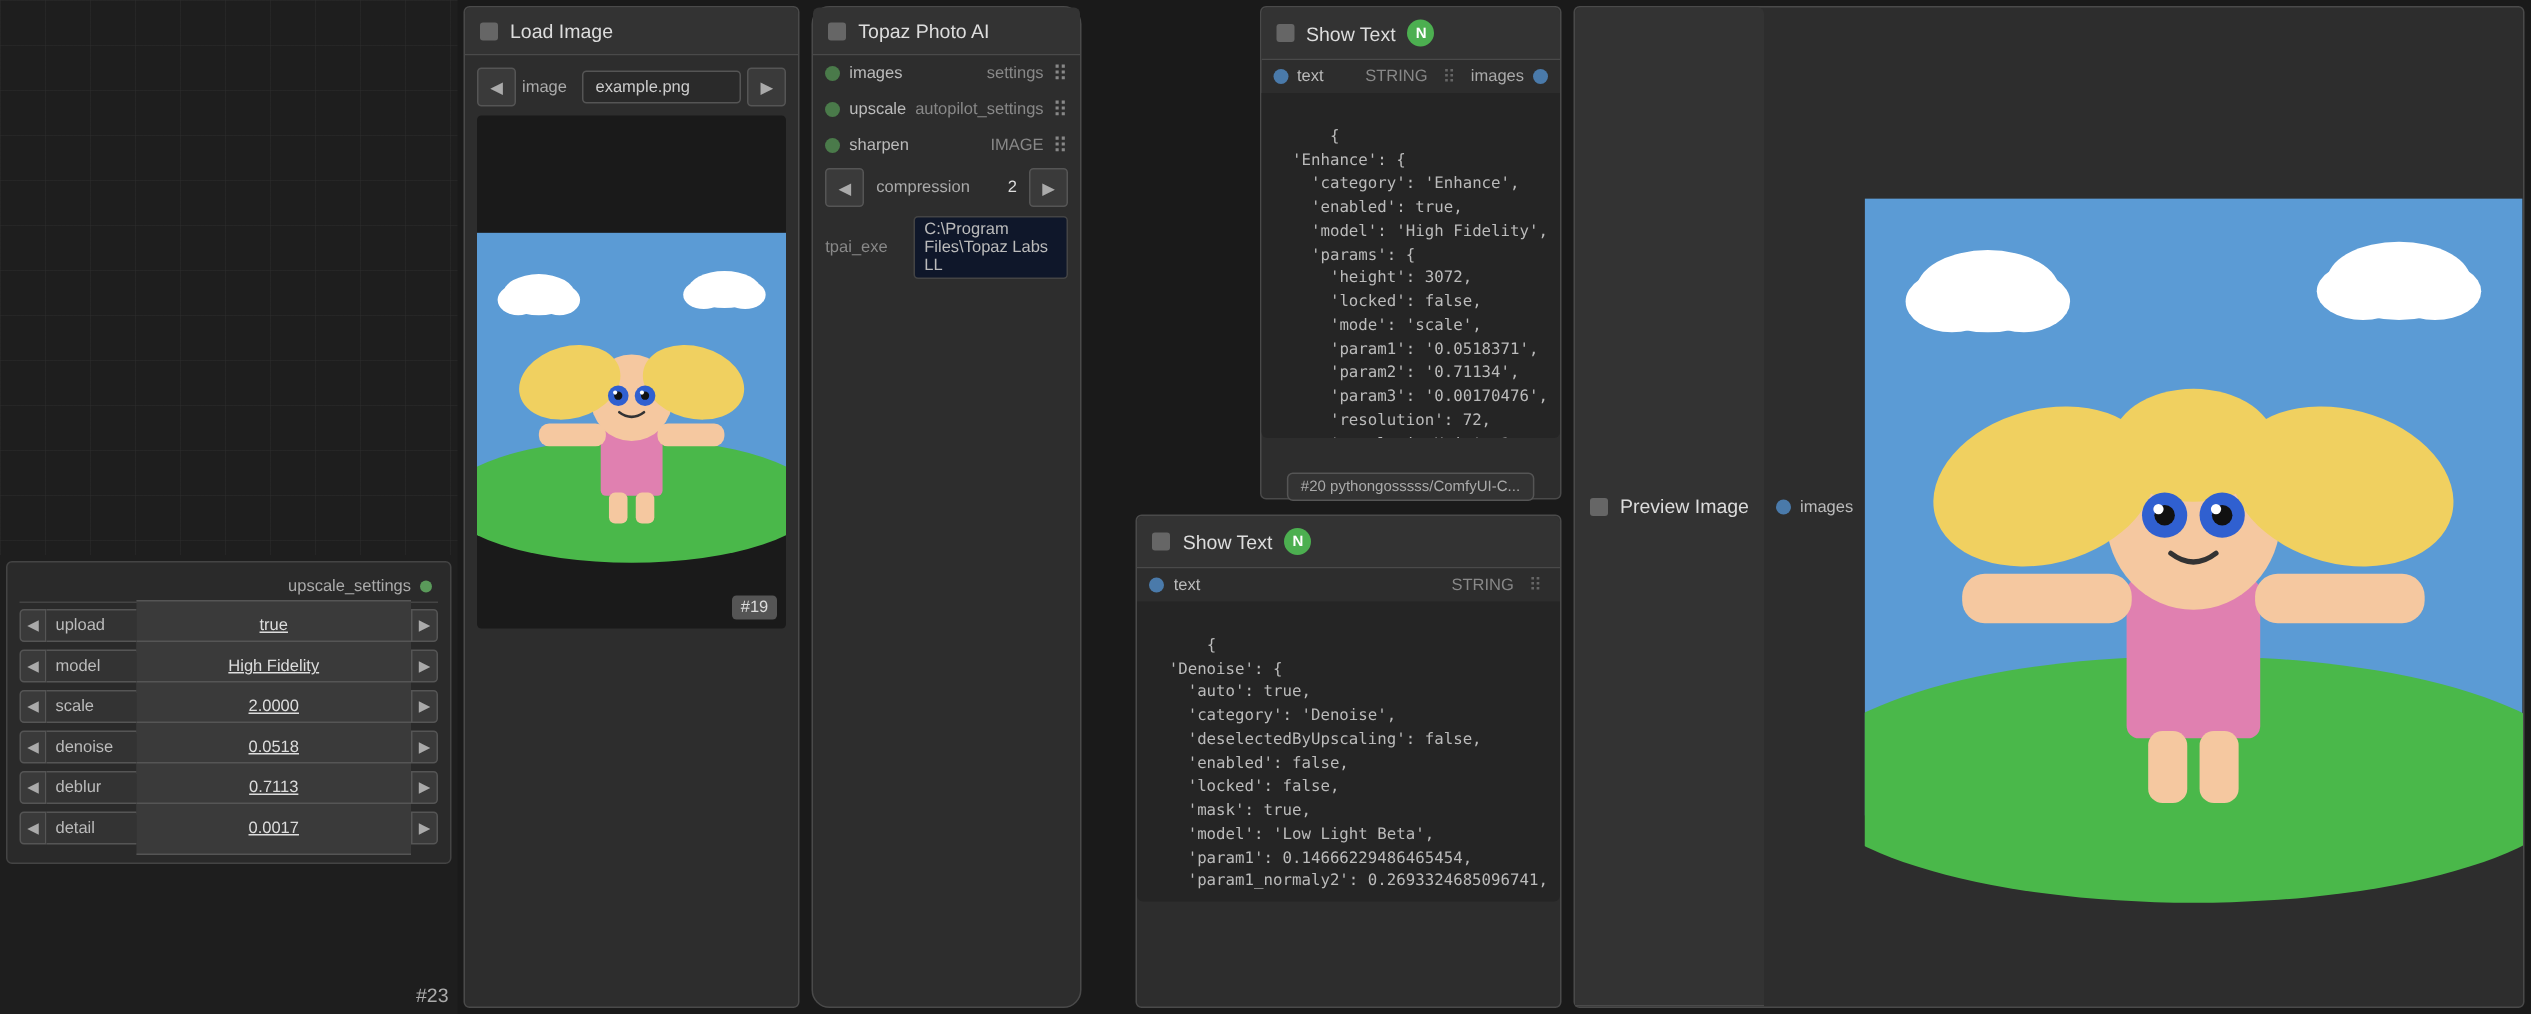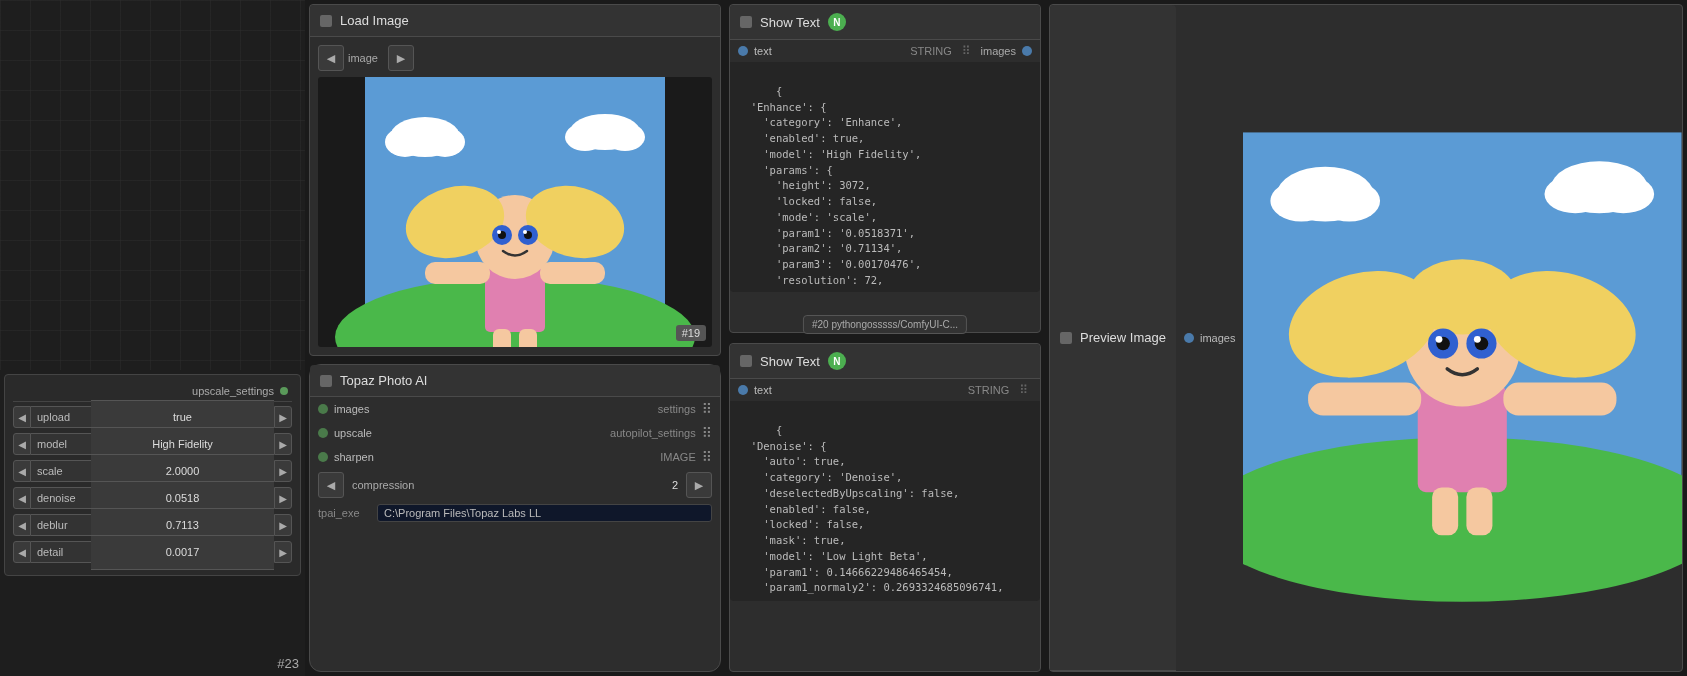--- a/index.html
+++ b/index.html
@@ -123,40 +123,40 @@
       border-bottom: 1px solid #555;
       padding: 0 6px;
       height: 35px;
       display: flex;
       align-items: center;
       justify-content: center;
       color: #ddd;
       font-size: 11px;
       flex: 1;
       text-align: center;
+      text-decoration: underline;
     }
 
     .param-arrow-right {
       width: 18px;
       height: 22px;
       background: #3a3a3a;
       border: 1px solid #555;
       border-radius: 0 3px 3px 0;
       display: flex;
       align-items: center;
       justify-content: center;
       cursor: pointer;
       color: #aaa;
       font-size: 10px;
     }
 
     
     .middle-section {
       display: flex;
-      flex-direction: column;
       width: 420px;
       flex-shrink: 0;
     }
 
     
     .node-panel {
       background: #2d2d2d;
       border: 1px solid #4a4a4a;
       border-radius: 4px;
       margin: 4px;
@@ -238,21 +238,21 @@
       font-size: 12px;
       cursor: pointer;
       margin-bottom: 6px;
       display: flex;
       align-items: center;
       justify-content: center;
     }
 
     .preview-image {
       width: 100%;
-      height: 270px;
+      height: 342px;
       background: #1a1a1a;
       border-radius: 3px;
       overflow: hidden;
       position: relative;
     }
 
     .node-number-badge {
       position: absolute;
       bottom: 6px;
       right: 6px;
@@ -333,20 +333,21 @@
       border-radius: 3px;
       padding: 2px 6px;
     }
 
     
     .right-middle {
       width: 320px;
       flex-shrink: 0;
       display: flex;
       flex-direction: column;
+      align-items: flex-end;
     }
 
     .text-node {
       background: #2d2d2d;
       border: 1px solid #4a4a4a;
       border-radius: 4px;
       margin: 4px;
     }
 
     .text-content {
@@ -508,20 +509,23 @@
 
   <div class="node-panel">
     <div class="node-header">
       <div class="node-header-square"></div>
       <span class="node-title">Load Image</span>
     </div>
     <div class="node-content">
       <div class="file-nav">
         <div class="nav-arrow">◀</div>
         <span class="image-label">image</span>
+        <div class="file-name-area">
+          <span>example.png</span>
+        </div>
         <div class="nav-arrow">▶</div>
       </div>
 
       <div class="preview-image">
         <svg class="cartoon-scene" viewBox="0 0 300 270" xmlns="http://www.w3.org/2000/svg">
 
           <rect width="300" height="270" fill="#5b9bd5"></rect>
 
           <ellipse cx="150" cy="260" rx="180" ry="60" fill="#4ab84a"></ellipse>
 

